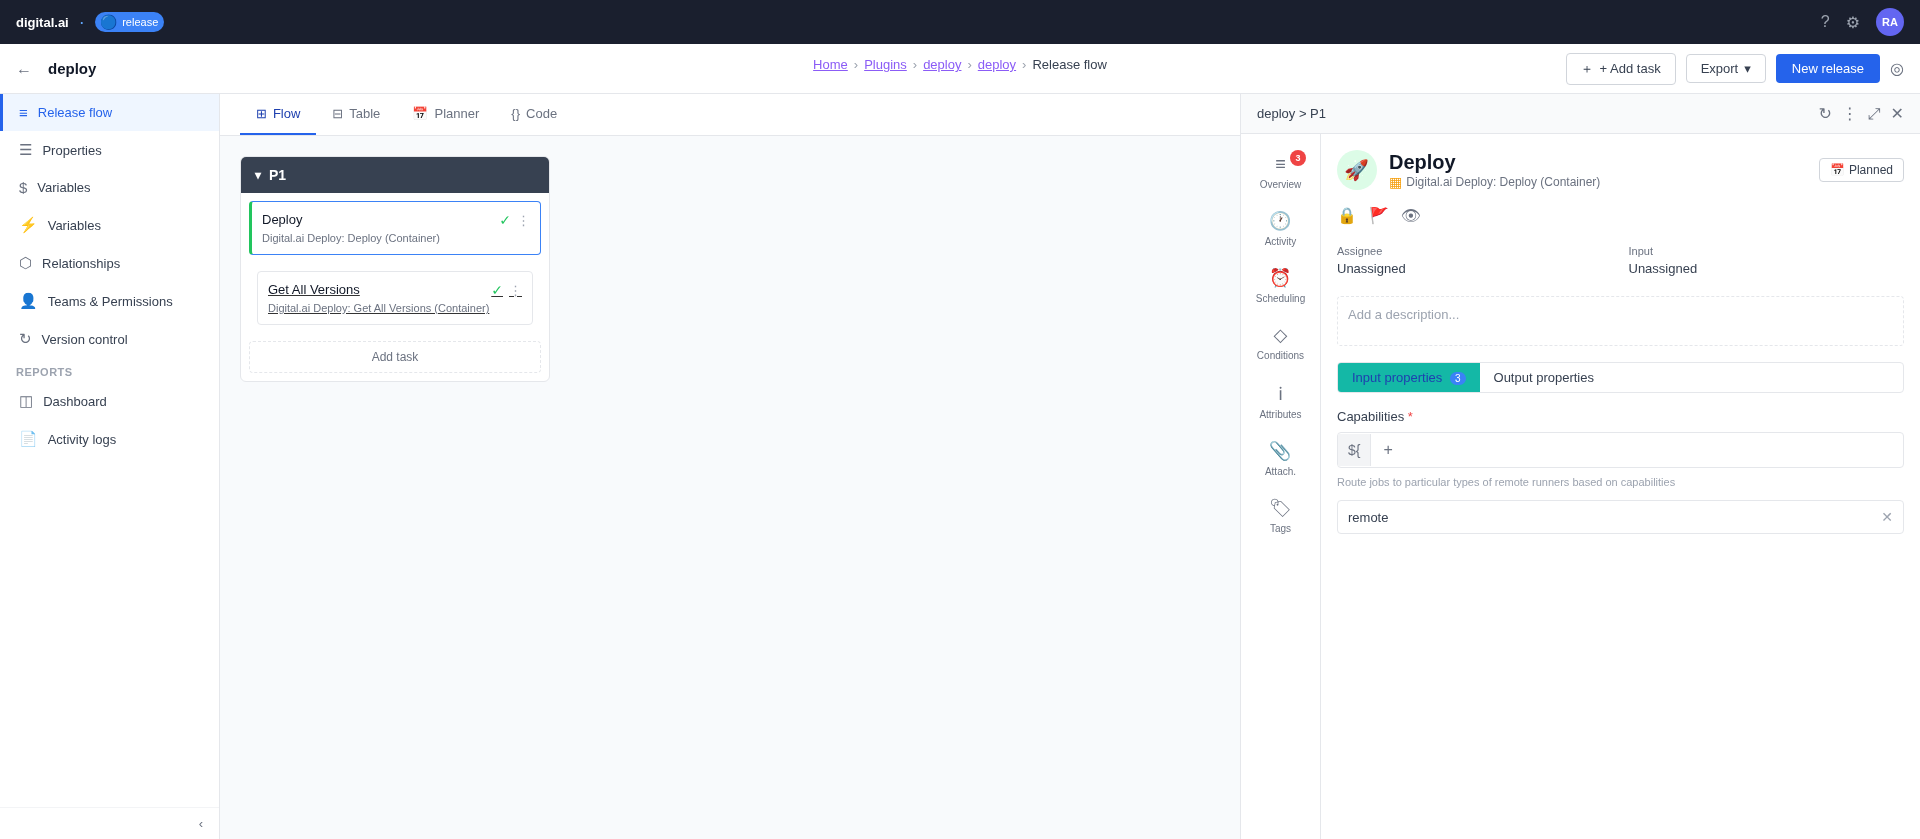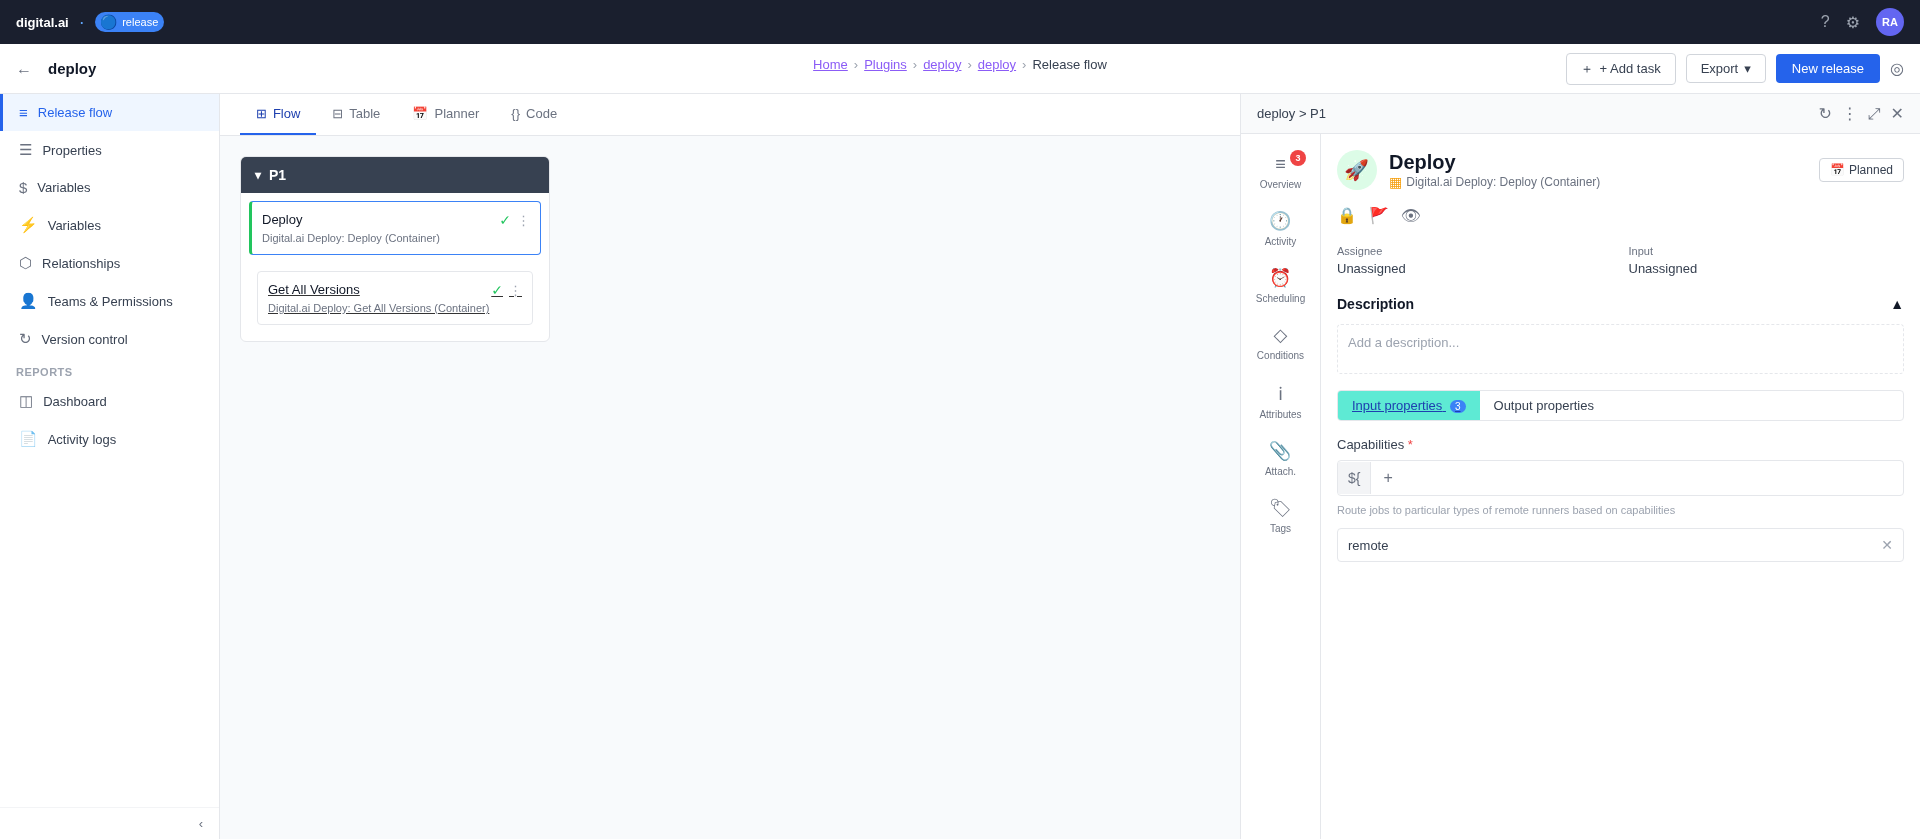--- a/index.html
+++ b/index.html
@@ -109,21 +109,21 @@
     .action-icons-row span { cursor: pointer; }
 
     .two-col { display: grid; grid-template-columns: 1fr 1fr; gap: 16px; margin-bottom: 20px; }
     .field-label { font-size: 11px; color: #6b7280; font-weight: 500; margin-bottom: 4px; }
     .field-value { font-size: 13px; color: #374151; }
 
     .section-header { display: flex; align-items: center; justify-content: space-between; font-size: 14px; font-weight: 600; color: #111827; margin-bottom: 12px; cursor: pointer; }
 
     .tabs-row { display: flex; gap: 0; border: 1px solid #e5e7eb; border-radius: 4px; overflow: hidden; margin-bottom: 16px; }
     .tab-btn { padding: 7px 14px; font-size: 13px; cursor: pointer; background: white; border: none; color: #374151; }
-    .tab-btn.active { background: #5eead4; color: #1e40af; font-weight: 500; text-decoration: underline; }
+    .tab-btn.active { background: #14b8a6; color: #1e40af; font-weight: 500; }
     .tab-badge { background: #3b82f6; color: white; font-size: 10px; padding: 1px 5px; border-radius: 10px; margin-left: 4px; }
 
     .input-with-icon { display: flex; align-items: center; border: 1px solid #e5e7eb; border-radius: 4px; overflow: hidden; margin-bottom: 8px; }
     .input-prefix { padding: 8px 10px; background: #f3f4f6; border-right: 1px solid #e5e7eb; color: #6b7280; font-size: 14px; }
     .input-with-icon input { flex: 1; border: none; padding: 8px 10px; font-size: 13px; outline: none; color: #374151; }
     .input-with-icon input::placeholder { color: #9ca3af; }
     .input-add { padding: 8px 12px; color: #6b7280; cursor: pointer; font-size: 16px; }
 
     .help-text { font-size: 11px; color: #9ca3af; margin-bottom: 12px; }
 
@@ -276,20 +276,21 @@
           <div class="task-card-header">
             <span class="task-name">Get All Versions</span>
             <div class="task-icons">
               <span class="check-icon">✓</span>
               <span class="more-icon">⋮</span>
             </div>
           </div>
           <div class="task-subtitle">Digital.ai Deploy: Get All Versions (Container)</div>
         </div>
 
+        <div class="add-task-btn">Add task</div>
       </div>
     </div>
   </div>
 
   <div class="right-panel">
 
     <div class="panel-header">
       <div class="panel-breadcrumb">
         <span>deploy &gt; P1</span>
       </div>
@@ -364,24 +365,20 @@
           <div>
             <div class="field-label">Assignee</div>
             <div class="field-value">Unassigned</div>
           </div>
           <div>
             <div class="field-label">Input</div>
             <div class="field-value">Unassigned</div>
           </div>
         </div>
 
-        <div class="section-header">
-          <span>Description</span>
-          <span>▲</span>
-        </div>
         <div style="padding:10px;border:1px dashed #e5e7eb;border-radius:4px;margin-bottom:16px;min-height:50px;">
           <span style="color:#9ca3af;font-size:13px;">Add a description...</span>
         </div>
 
         <div class="tabs-row">
           <button class="tab-btn active">
             <span>Input properties</span>
             <span class="tab-badge">3</span>
           </button>
           <button class="tab-btn">Output properties</button>

